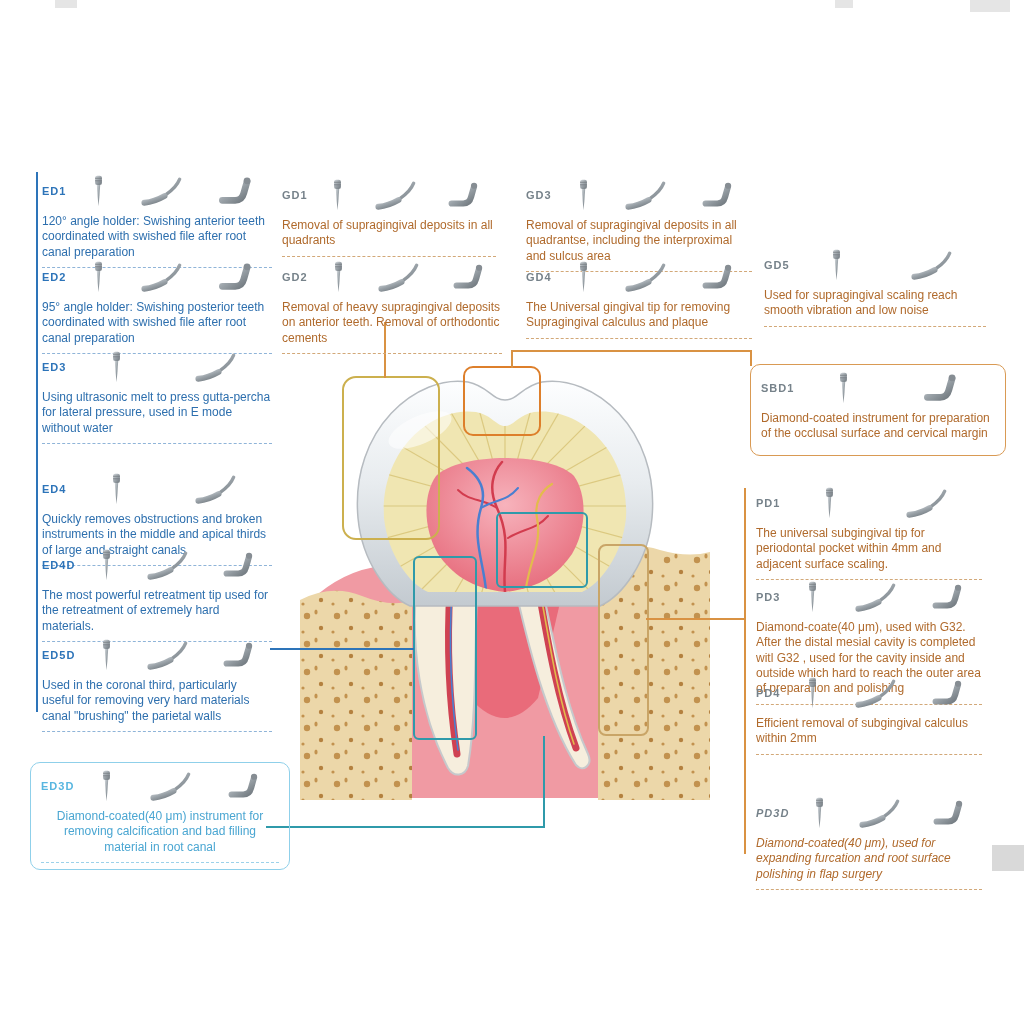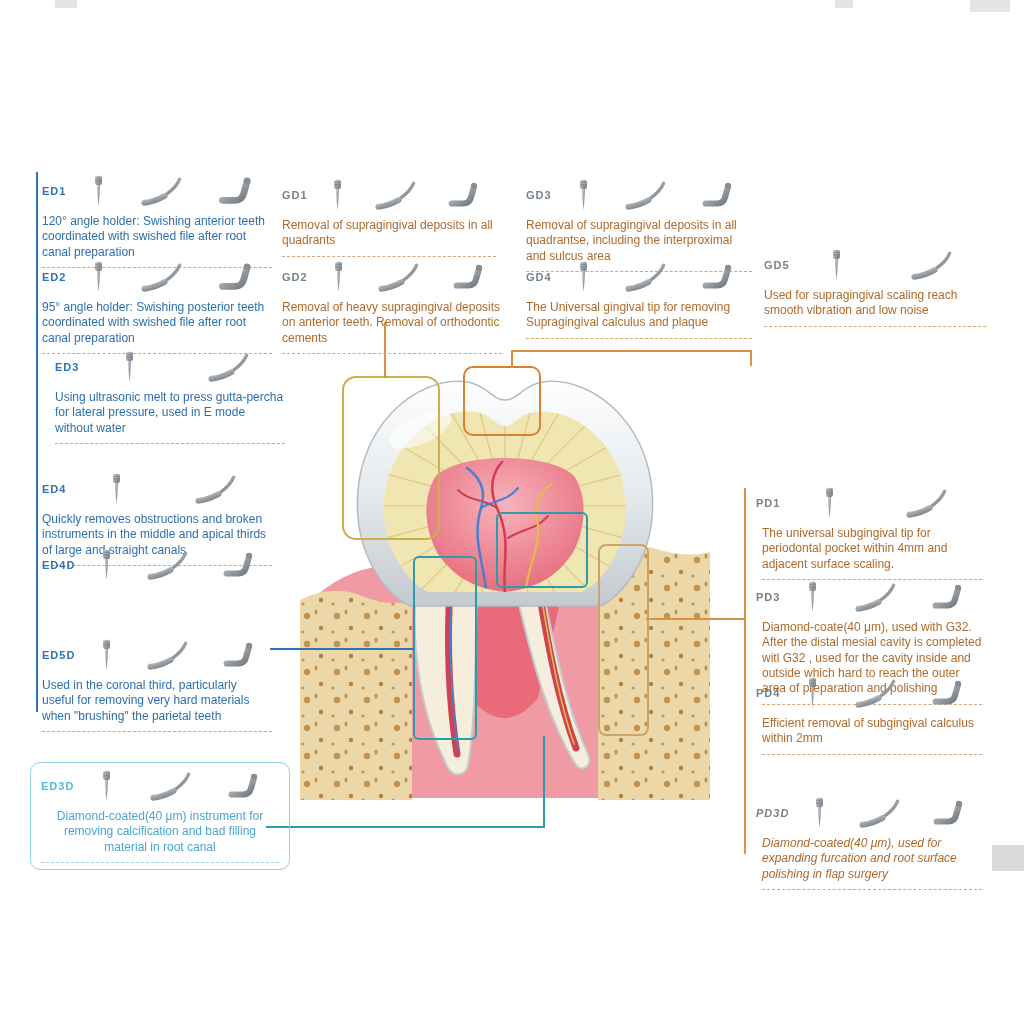--- a/index.html
+++ b/index.html
@@ -10,21 +10,21 @@
   .head{display:flex;align-items:center;gap:6px;height:42px;}
   .lbl{font-size:11px;font-weight:bold;letter-spacing:1px;white-space:nowrap;}
   .tools{display:flex;flex:1;justify-content:space-around;align-items:center;}
   .ico{height:34px;}
   .desc{font-size:12px;line-height:1.28;padding:2px 0 7px;border-bottom:1px dashed;}
   .ed  .lbl{color:#2d74b9;}
   .ed  .desc{color:#2d6fae;border-color:#8fb4d8;}
   .gd  .lbl{color:#76828a;}
   .gd  .desc{color:#b06a2c;border-color:#d2a878;}
   .pd  .lbl{color:#76828a;}
-  .pd  .desc{color:#b06a2c;border-color:#d2a878;margin-left:6px;}
+  .pd  .desc{color:#b06a2c;border-color:#d2a878;}
   .ed3d .lbl{color:#58b6e0;}
   .ed3d .desc{color:#4aa6d2;border-color:#9cd2ea;}
   .boxed-orange{border:1px solid #d99a54;border-radius:10px;padding:2px 10px 6px;}
   .boxed-blue{border:1px solid #8fd0ea;border-radius:10px;padding:2px 10px 6px;}
   
   .cx{position:absolute;}
   .c-orange{background:#d99243;}
   .c-blue{background:#2d74b9;}
   .c-teal{background:#2f9aaa;}
   .orect{position:absolute;border-radius:10px;background:transparent;}
@@ -197,21 +197,21 @@
             <use href="#sym-hook"></use>
           </svg>
         <svg class="ico" viewBox="0 0 44 40" width="38">
             <use href="#sym-angle"></use>
           </svg>
       </span>
     </div>
     <div class="desc">95° angle holder: Swishing posterior teeth coordinated with swished file after root canal preparation</div>
   </div>
 
-  <div class="entry ed" style="left:42px;top:346px;width:230px;margin-left:13px;">
+  <div class="entry ed" style="left:42px;top:346px;width:230px;">
     <div class="head">
       <span class="lbl">ED3</span>
       <span class="tools">
         <svg class="ico" viewBox="0 0 20 40" width="17">
             <use href="#sym-insert"></use>
           </svg>
         <svg class="ico" viewBox="0 0 50 40" width="42">
             <use href="#sym-hook"></use>
           </svg>
       </span>
@@ -242,38 +242,39 @@
             <use href="#sym-insert"></use>
           </svg>
         <svg class="ico" viewBox="0 0 50 40" width="42">
             <use href="#sym-hook"></use>
           </svg>
         <svg class="ico" viewBox="0 0 44 40" width="34">
             <use href="#sym-angle"></use>
           </svg>
       </span>
     </div>
+    <div class="desc">The most powerful retreatment tip used for the retreatment of extremely hard materials.</div>
   </div>
 
   <div class="entry ed" style="left:42px;top:634px;width:230px;">
     <div class="head">
       <span class="lbl">ED5D</span>
       <span class="tools">
         <svg class="ico" viewBox="0 0 20 40" width="17">
             <use href="#sym-insert"></use>
           </svg>
         <svg class="ico" viewBox="0 0 50 40" width="42">
             <use href="#sym-hook"></use>
           </svg>
         <svg class="ico" viewBox="0 0 44 40" width="34">
             <use href="#sym-angle"></use>
           </svg>
       </span>
     </div>
-    <div class="desc">Used in the coronal third, particularly useful for removing very hard materials when "brushing" the parietal teeth</div>
+    <div class="desc">Used in the coronal third, particularly useful for removing very hard materials canal "brushing" the parietal walls</div>
   </div>
 
   <div class="entry ed3d boxed-blue" style="left:30px;top:762px;width:238px;text-align:center;">
     <div class="head">
       <span class="lbl">ED3D</span>
       <span class="tools">
         <svg class="ico" viewBox="0 0 20 40" width="17">
             <use href="#sym-insert"></use>
           </svg>
         <svg class="ico" viewBox="0 0 50 40" width="42">
@@ -367,20 +368,34 @@
             <use href="#sym-insert"></use>
           </svg>
         <svg class="ico" viewBox="0 0 50 40" width="42">
             <use href="#sym-hook"></use>
           </svg>
       </span>
     </div>
     <div class="desc">Used for supragingival scaling reach smooth vibration and low noise</div>
   </div>
 
+  <div class="entry gd boxed-orange" style="left:750px;top:364px;width:234px;">
+    <div class="head">
+      <span class="lbl">SBD1</span>
+      <span class="tools">
+        <svg class="ico" viewBox="0 0 20 40" width="17">
+            <use href="#sym-insert"></use>
+          </svg>
+        <svg class="ico" viewBox="0 0 44 40" width="38">
+            <use href="#sym-angle"></use>
+          </svg>
+      </span>
+    </div>
+    <div class="desc" style="border-bottom:none;">Diamond-coated instrument for preparation of the occlusal surface and cervical margin</div>
+  </div>
 
   <div class="entry pd" style="left:756px;top:482px;width:226px;">
     <div class="head">
       <span class="lbl">PD1</span>
       <span class="tools">
         <svg class="ico" viewBox="0 0 20 40" width="17">
             <use href="#sym-insert"></use>
           </svg>
         <svg class="ico" viewBox="0 0 50 40" width="42">
             <use href="#sym-hook"></use>

